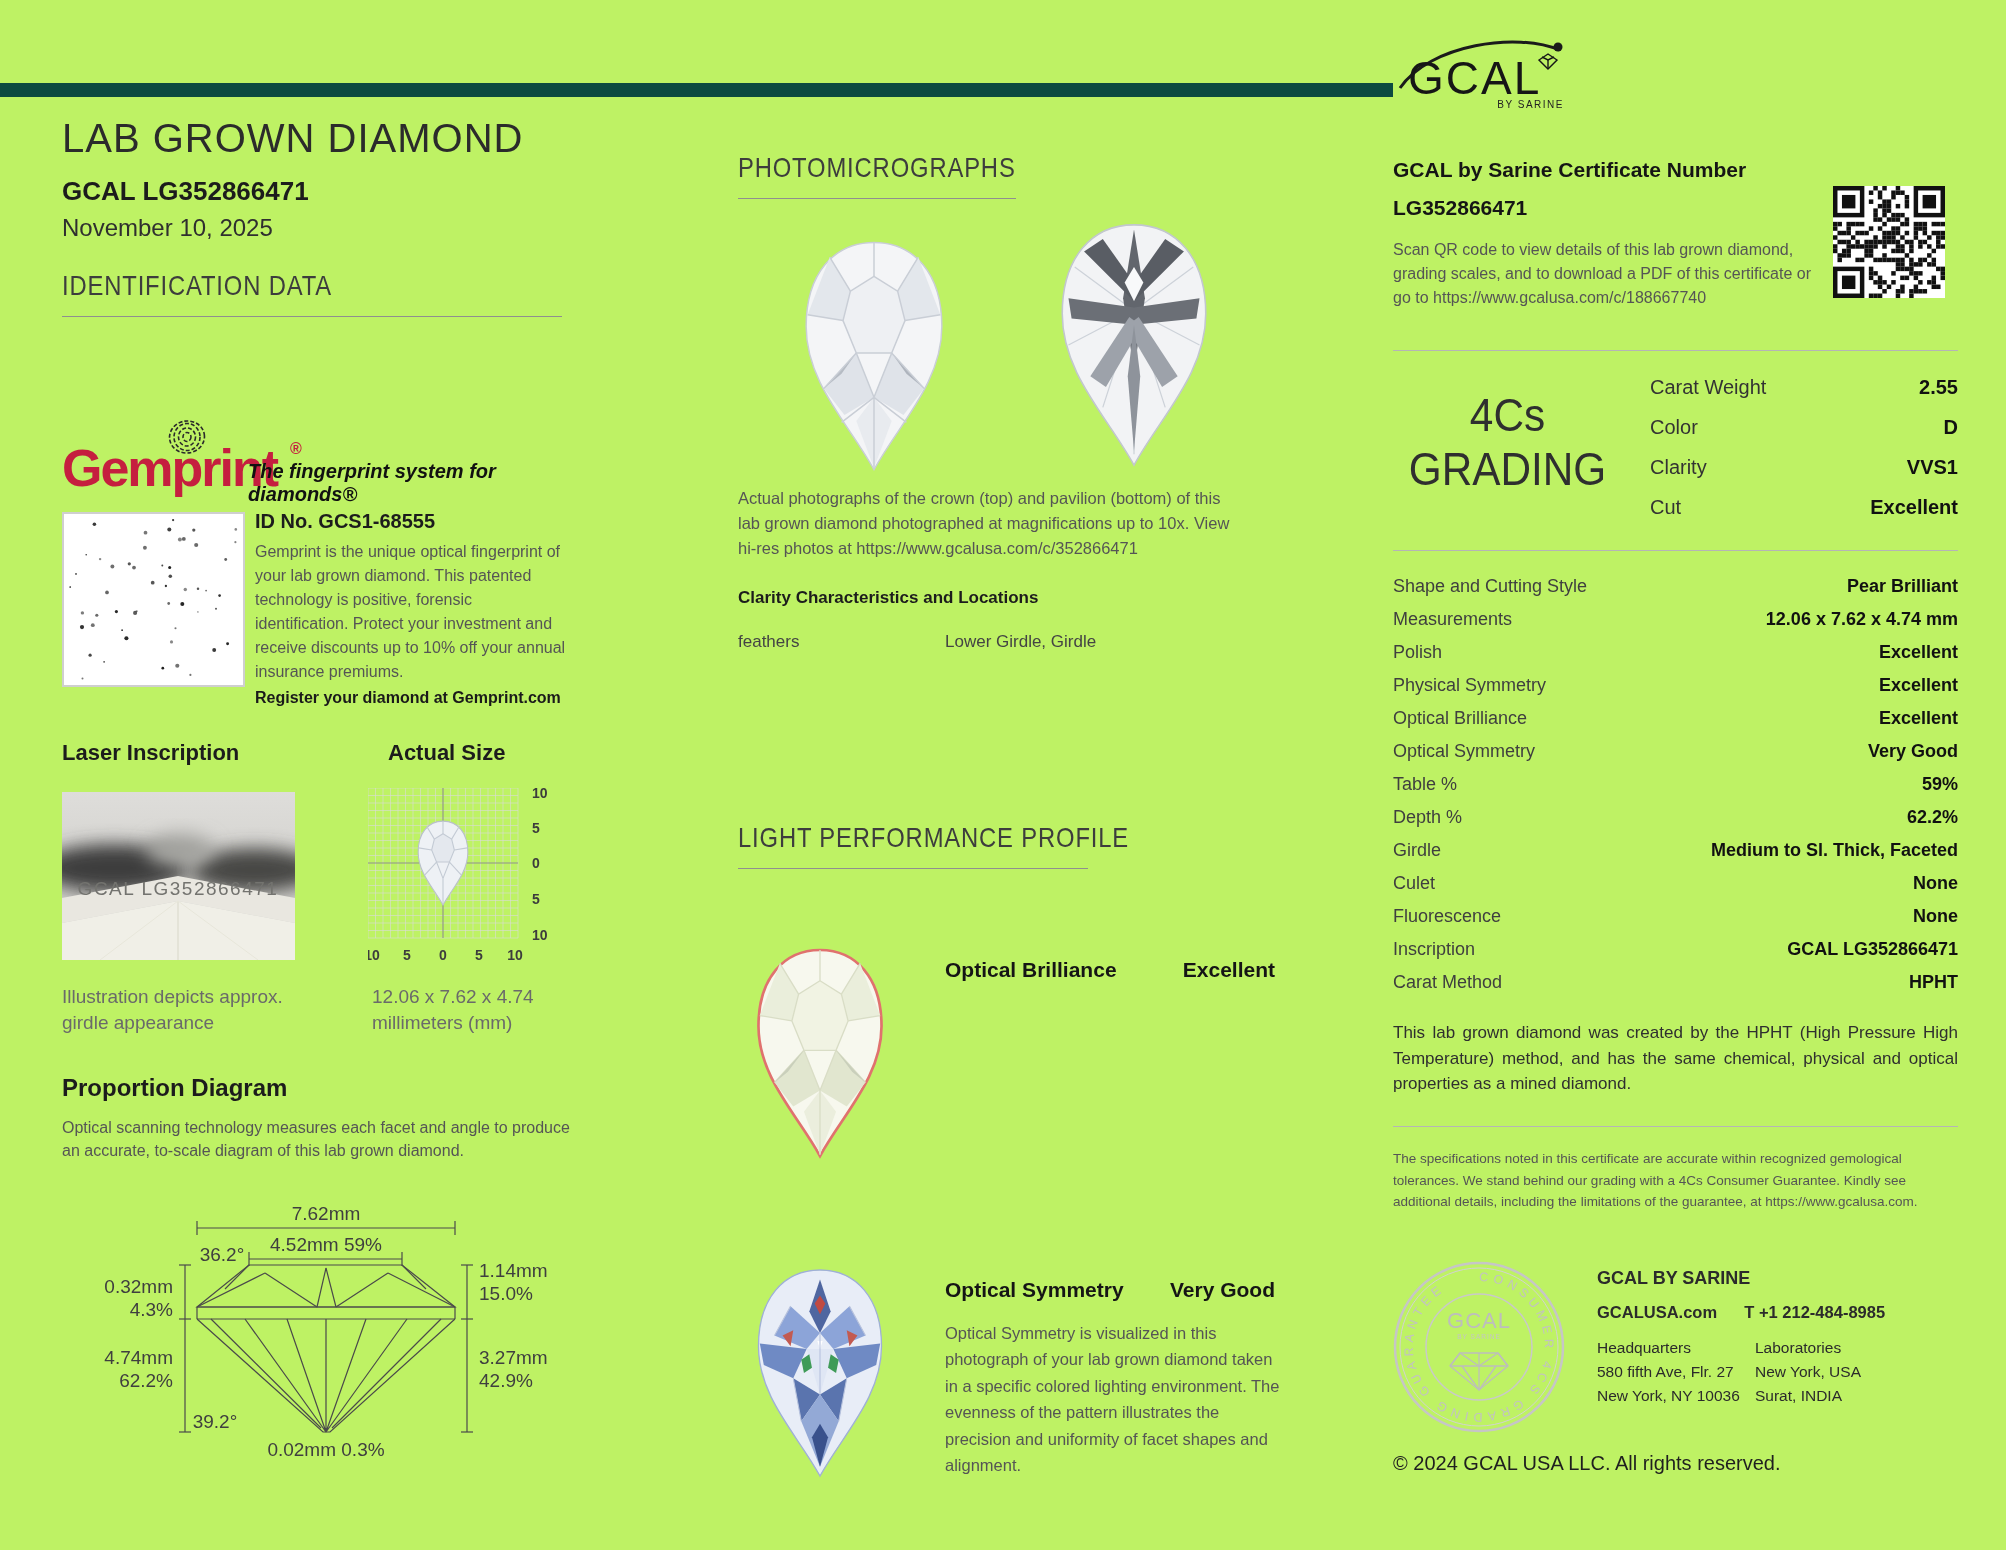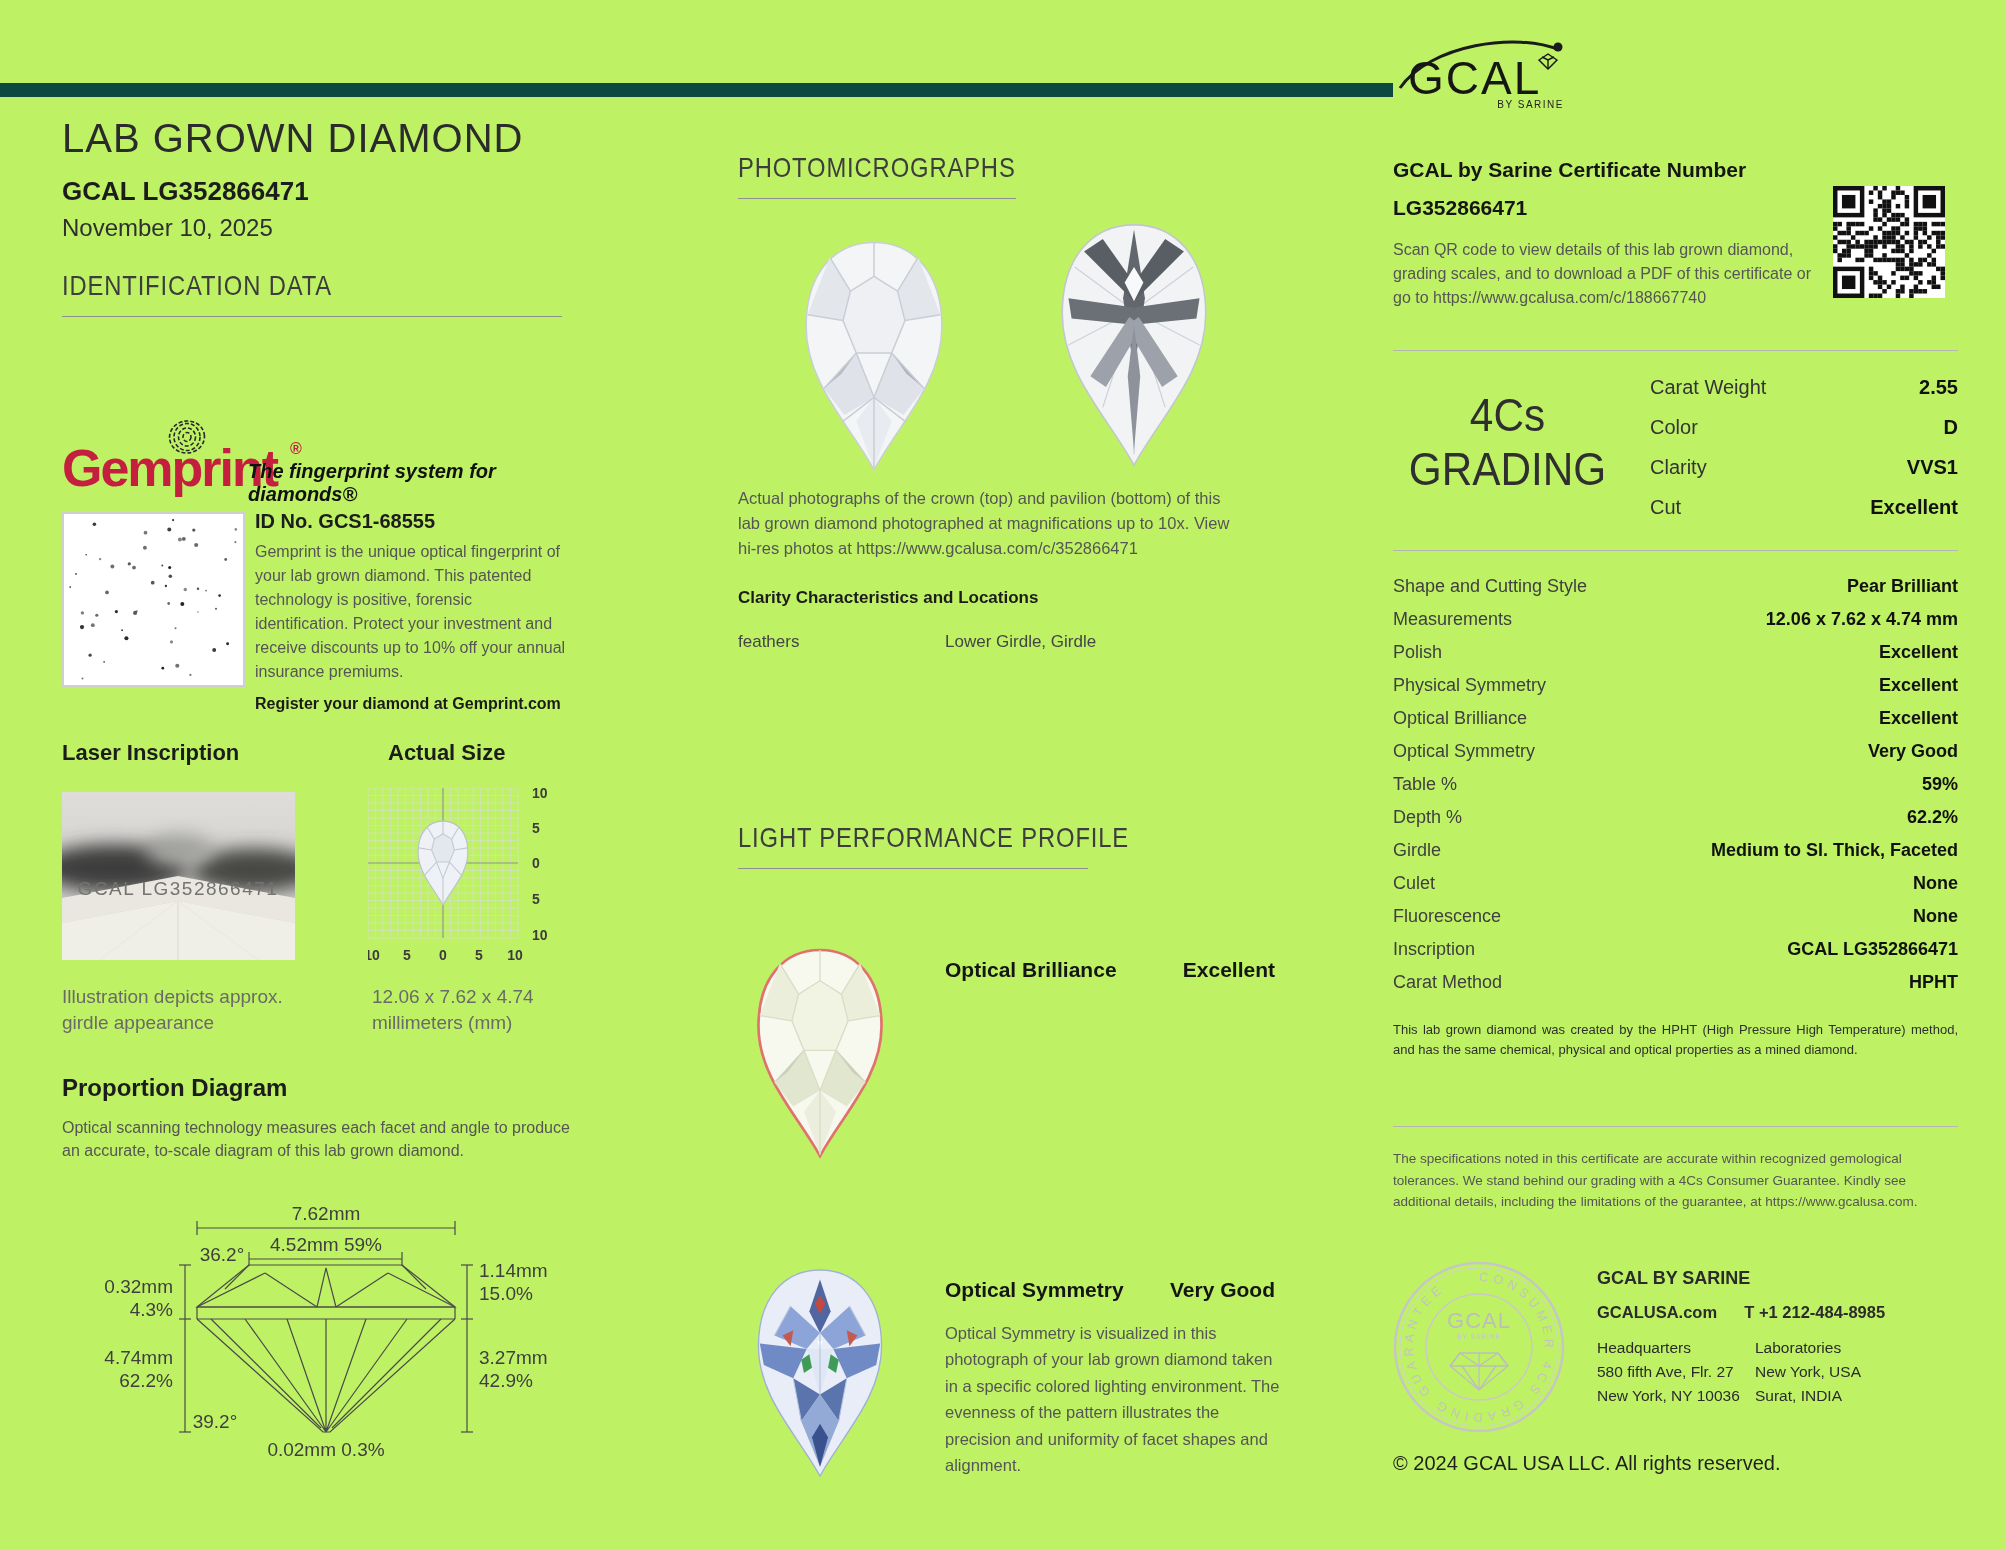--- a/index.html
+++ b/index.html
@@ -119,21 +119,21 @@
         <circle cx="32.8" cy="101.2" r="1.57" fill="#1d1d1d" opacity="0.66"></circle>
         <circle cx="115.9" cy="25.6" r="1.98" fill="#1d1d1d" opacity="0.55"></circle>
         <circle cx="171.4" cy="28.2" r="1.09" fill="#1d1d1d" opacity="0.54"></circle>
         <circle cx="121.3" cy="75.5" r="1.72" fill="#1d1d1d" opacity="0.52"></circle>
       </svg>
   </div>
 
   <div class="abs" style="left:255px;top:510px;width:312px;">
     <div class="subhead" style="font-size:20px;">ID No. GCS1-68555</div>
     <div class="para" style="margin-top:7px;font-size:16px;">Gemprint is the unique optical fingerprint of your lab grown diamond. This patented technology is positive, forensic identification. Protect your investment and receive discounts up to 10% off your annual insurance premiums.</div>
-    <div style="margin-top:11px;font-size:16px;font-weight:700;color:#1a1a1a;">Register your diamond at Gemprint.com</div>
+    <div style="margin-top:5px;font-size:16px;font-weight:700;color:#1a1a1a;">Register your diamond at Gemprint.com</div>
   </div>
 
   <div class="abs subhead" style="left:62px;top:740px;">Laser Inscription</div>
   <div class="abs subhead" style="left:388px;top:740px;">Actual Size</div>
 
   <svg class="abs" style="left:62px;top:792px;" width="233" height="168" viewBox="0 0 233 168">
     <defs>
       <filter id="blur8" x="-50%" y="-50%" width="200%" height="200%">
           <feGaussianBlur stdDeviation="9"></feGaussianBlur>
         </filter>
@@ -630,21 +630,21 @@
     <div class="specrow">
         <span class="lbl">Inscription</span>
         <span class="val">GCAL LG352866471</span>
       </div>
     <div class="specrow">
         <span class="lbl">Carat Method</span>
         <span class="val">HPHT</span>
       </div>
   </div>
 
-  <div class="abs" style="left:1393px;top:1020px;width:565px;font-size:13px;line-height:1.5;color:#2f2f2f;text-align:justify;">This lab grown diamond was created by the HPHT (High Pressure High Temperature) method, and has the same chemical, physical and optical properties as a mined diamond.</div>
+  <div class="abs" style="left:1393px;top:1020px;width:565px;font-size:17px;line-height:1.5;color:#2f2f2f;text-align:justify;">This lab grown diamond was created by the HPHT (High Pressure High Temperature) method, and has the same chemical, physical and optical properties as a mined diamond.</div>
 
   <div class="abs hr" style="left:1393px;top:1126px;width:565px;"></div>
 
   <div class="abs" style="left:1393px;top:1148px;width:565px;font-size:13.5px;line-height:1.6;color:#555;">The specifications noted in this certificate are accurate within recognized gemological tolerances. We stand behind our grading with a 4Cs Consumer Guarantee. Kindly see additional details, including the limitations of the guarantee, at https://www.gcalusa.com.</div>
 
   <svg class="abs" style="left:1390px;top:1258px;" width="178" height="178" viewBox="0 0 178 178">
     <defs>
         <path id="sealArc" d="M89,23 a66,66 0 1 1 -0.01,0"></path>
       </defs>
     <circle cx="89" cy="89" r="84" stroke="#c6c6c6" stroke-width="2.5" fill="none"></circle>

